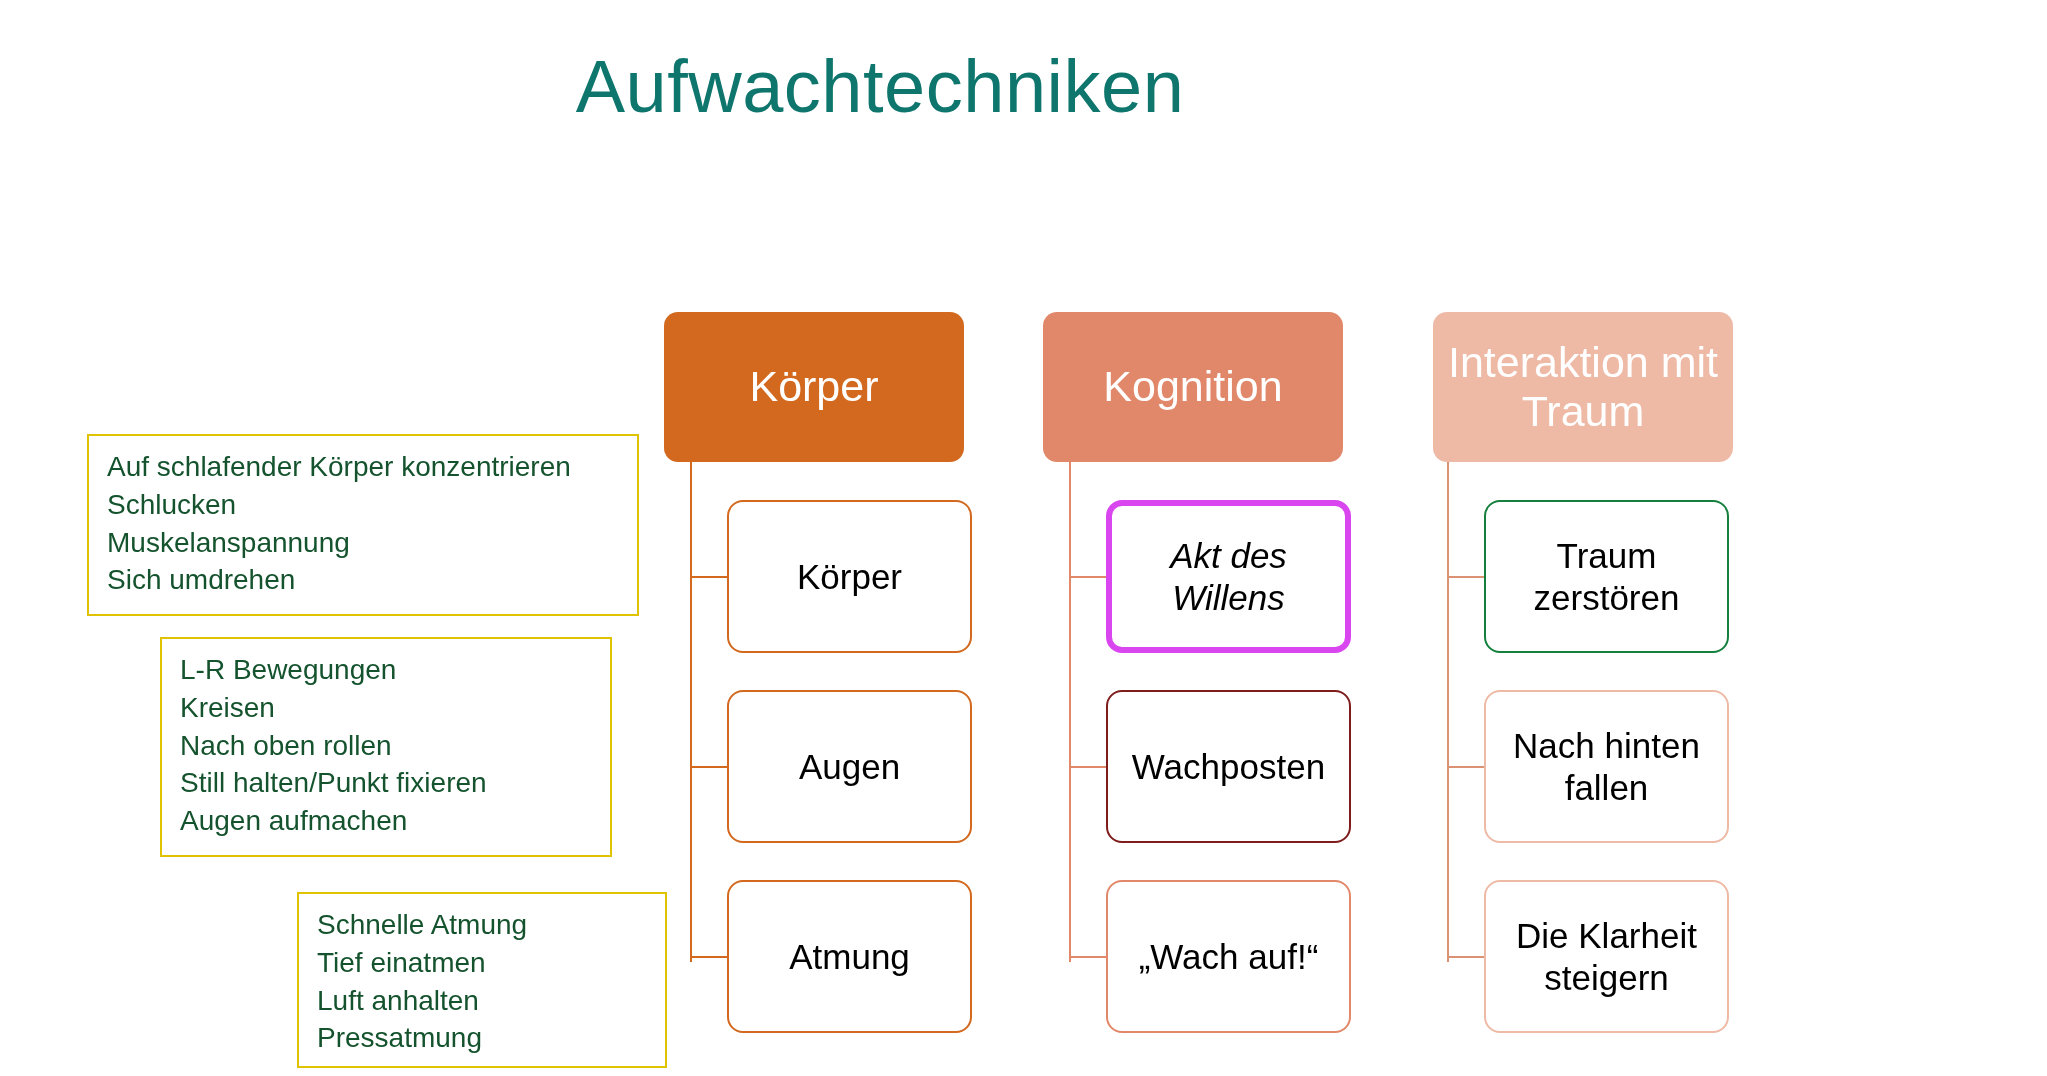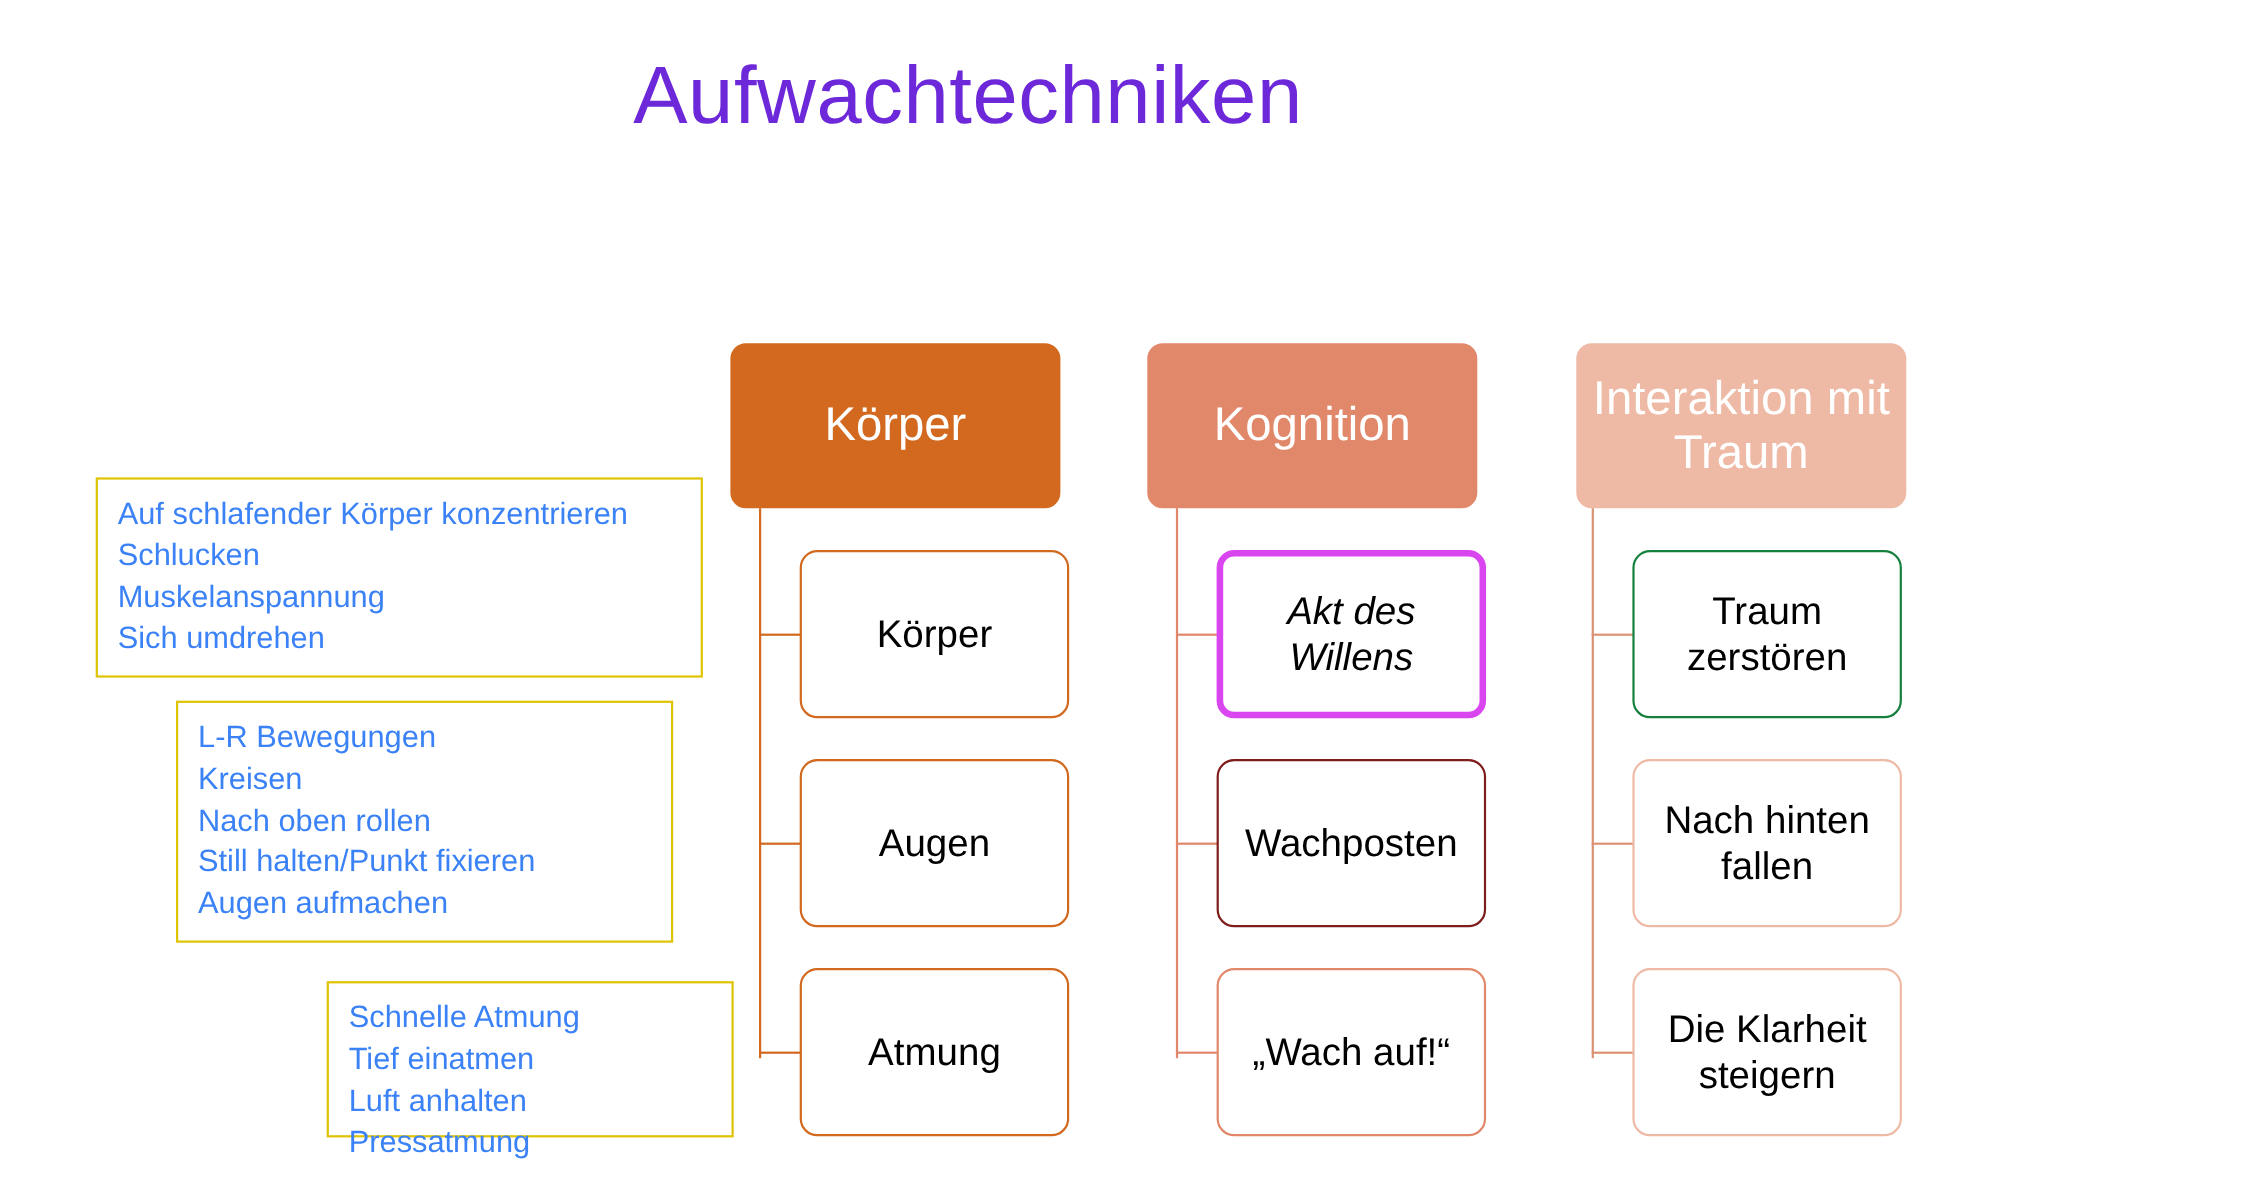--- a/index.html
+++ b/index.html
@@ -19,21 +19,21 @@
   
   #slide-title {
     position: absolute;
     top: 46px;
     left: 0;
     width: 1760px;
     text-align: center;
     font-size: 74px;
     font-weight: 400;
     line-height: 1.1;
-    color: #6d28d9;
+    color: #0f766e;
     letter-spacing: 0.5px;
   }
 
   
   .column {
     position: absolute;
     width: 300px;
   }
 
   .col-header {
@@ -81,21 +81,21 @@
 
   
   .note-box {
     position: absolute;
     border: 2px solid #e0c300;
     background: #ffffff;
     box-sizing: border-box;
     padding: 12px 18px 14px 18px;
     font-size: 28px;
     line-height: 1.35;
-    color: #3b82f6;
+    color: #14532d;
   }
   .note-box div {
     white-space: nowrap;
   }
 </style>
 </head>
 <body>
 
 <div id="slide-title">Aufwachtechniken</div>
 
@@ -144,18 +144,18 @@
 </div>
 
 <div class="note-box" style="left:160px; top:637px; width:452px; height:220px;">
   <div>L-R Bewegungen</div>
   <div>Kreisen</div>
   <div>Nach oben rollen</div>
   <div>Still halten/Punkt fixieren</div>
   <div>Augen aufmachen</div>
 </div>
 
-<div class="note-box" style="left:297px; top:892px; width:370px; height:142px;">
+<div class="note-box" style="left:297px; top:892px; width:370px; height:176px;">
   <div>Schnelle Atmung</div>
   <div>Tief einatmen</div>
   <div>Luft anhalten</div>
   <div>Pressatmung</div>
 </div>
 
 </body></html>

